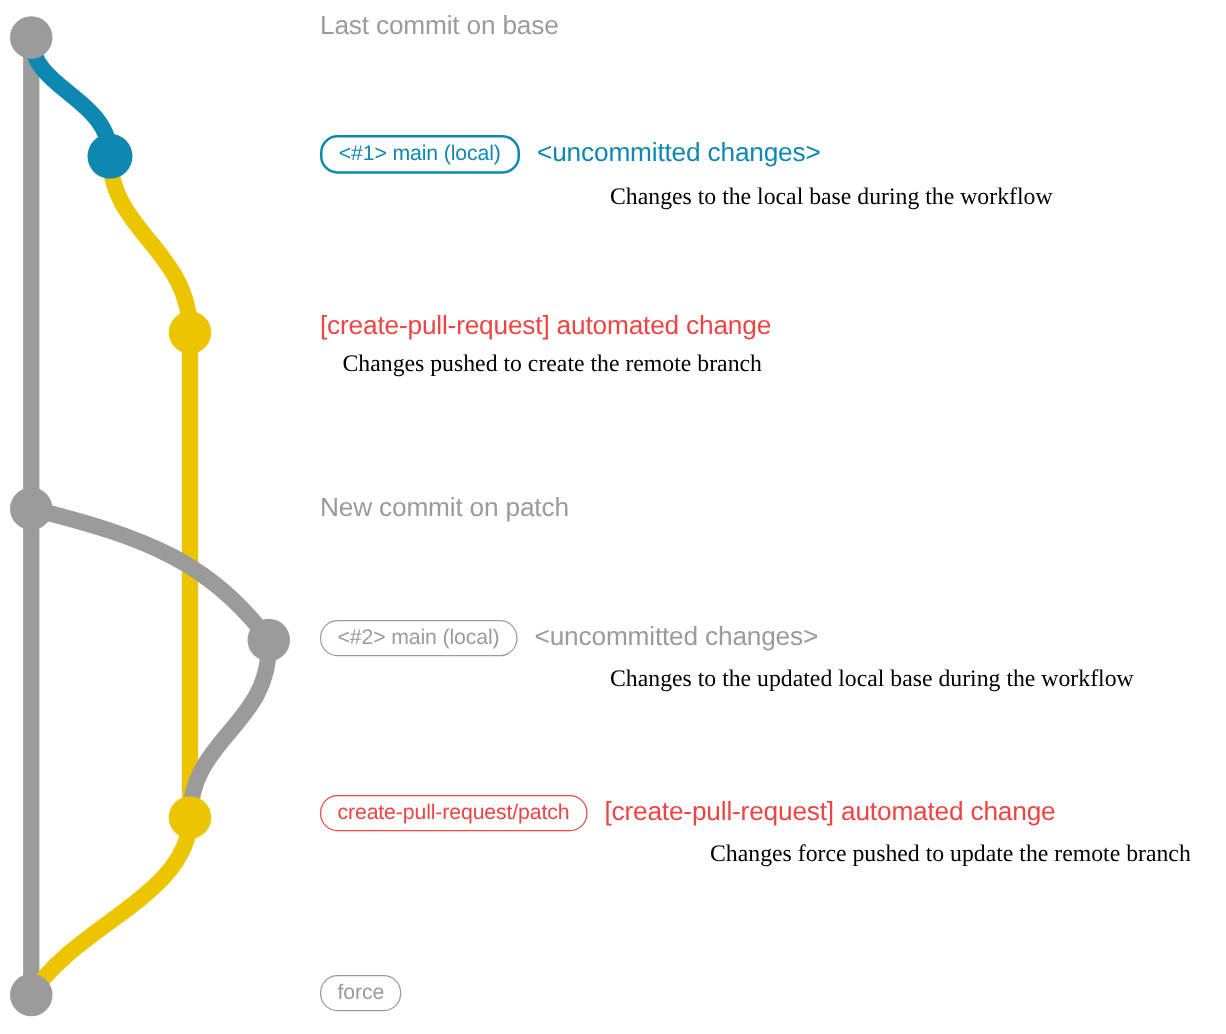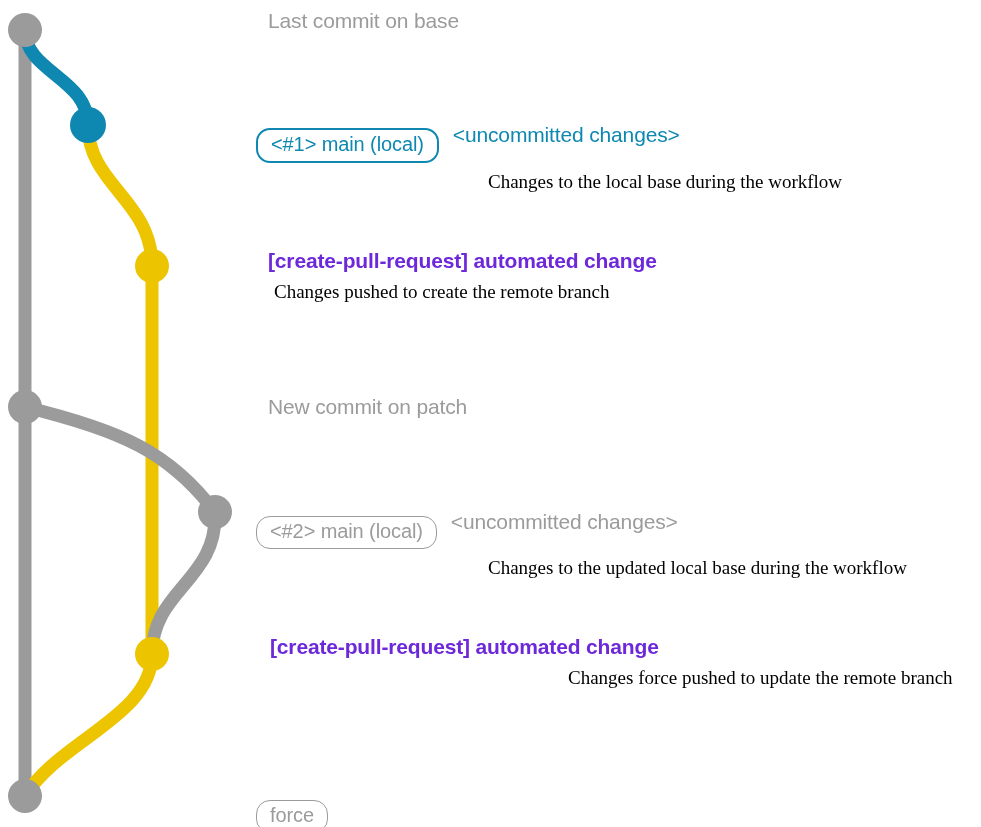--- a/index.html
+++ b/index.html
@@ -39,52 +39,51 @@
   }
 
   
   .pill {
     display: inline-flex;
     align-items: center;
     justify-content: center;
     border: 2px solid currentColor;
     border-radius: 14px;
     padding: 4px 13px 5px 13px;
-    font-size: 20px;
+    font-size: 17px;
     line-height: 1.08;
     font-weight: 400;
     letter-spacing: -0.1px;
     background: #ffffff;
-    margin-top: 20px;
   }
   .pill.thin { border-width: 1.6px; }
 
   
   .subject {
     font-size: 21px;
     line-height: 1.08;
     letter-spacing: -0.15px;
     margin-left: 14px;
   }
-  .subject.nopill { margin-left: 12px; }
+  .subject.nopill { margin-left: 0; }
 
   
   .desc {
     font-family: "Liberation Serif", "DejaVu Serif", serif;
     font-size: 19px;
     line-height: 1.1;
     color: #000000;
     margin-top: 9px;
     white-space: nowrap;
   }
 
   
   .c-gray   { color: #9b9b9b; }
   .c-blue   { color: #0e88b1; }
-  .c-yellow { color: #6d28d9; font-weight: bold; }
+  .c-yellow { color: #ef4444; }
 </style>
 </head>
 <body>
 
 <svg id="graph" viewBox="0 0 981 827" xmlns="http://www.w3.org/2000/svg">
   <g fill="none" stroke-linecap="round" stroke-width="13">
 
     <path stroke="#9b9b9b" d="M 25,30 L 25,796"></path>
 
     <path stroke="#0e88b1" d="M 25,30 C 25,72 88,78 88,125"></path>
@@ -141,20 +140,21 @@
 <div class="row" style="top:496px; left:256px;">
   <div class="row-line">
     <span class="pill thin c-gray">&lt;#2&gt; main (local)</span>
     <span class="subject c-gray">&lt;uncommitted changes&gt;</span>
   </div>
   <div class="desc" style="margin-left:232px;">Changes to the updated local base during the workflow</div>
 </div>
 
 <div class="row" style="top:636px; left:256px;">
   <div class="row-line">
+    <span class="pill thin c-yellow">create-pull-request/patch</span>
     <span class="subject c-yellow">[create-pull-request] automated change</span>
   </div>
   <div class="desc" style="margin-left:312px;">Changes force pushed to update the remote branch</div>
 </div>
 
 <div class="row" style="top:780px; left:256px;">
   <div class="row-line">
     <span class="pill thin c-gray">force</span>
   </div>
 </div>

